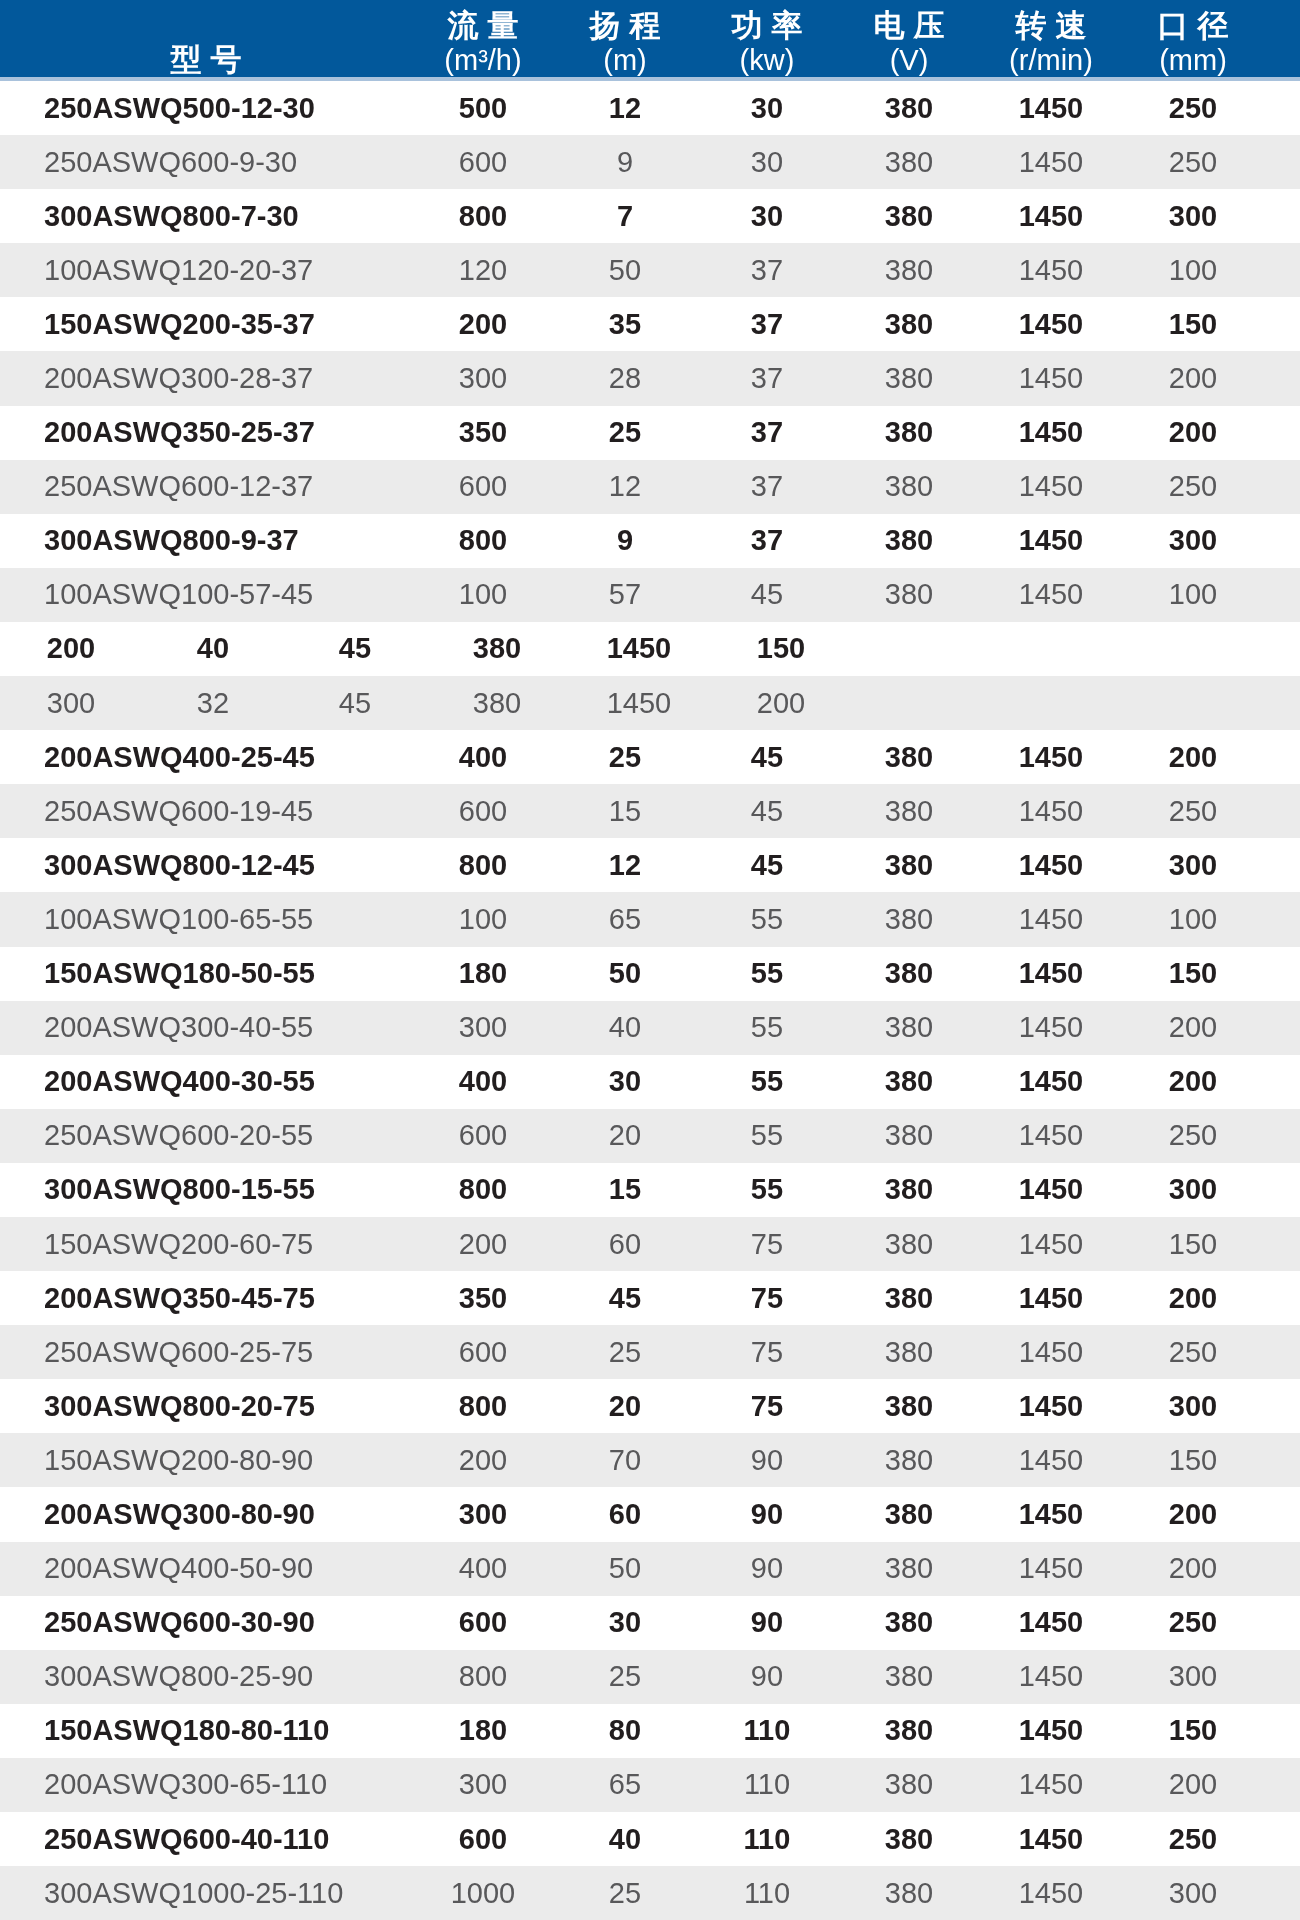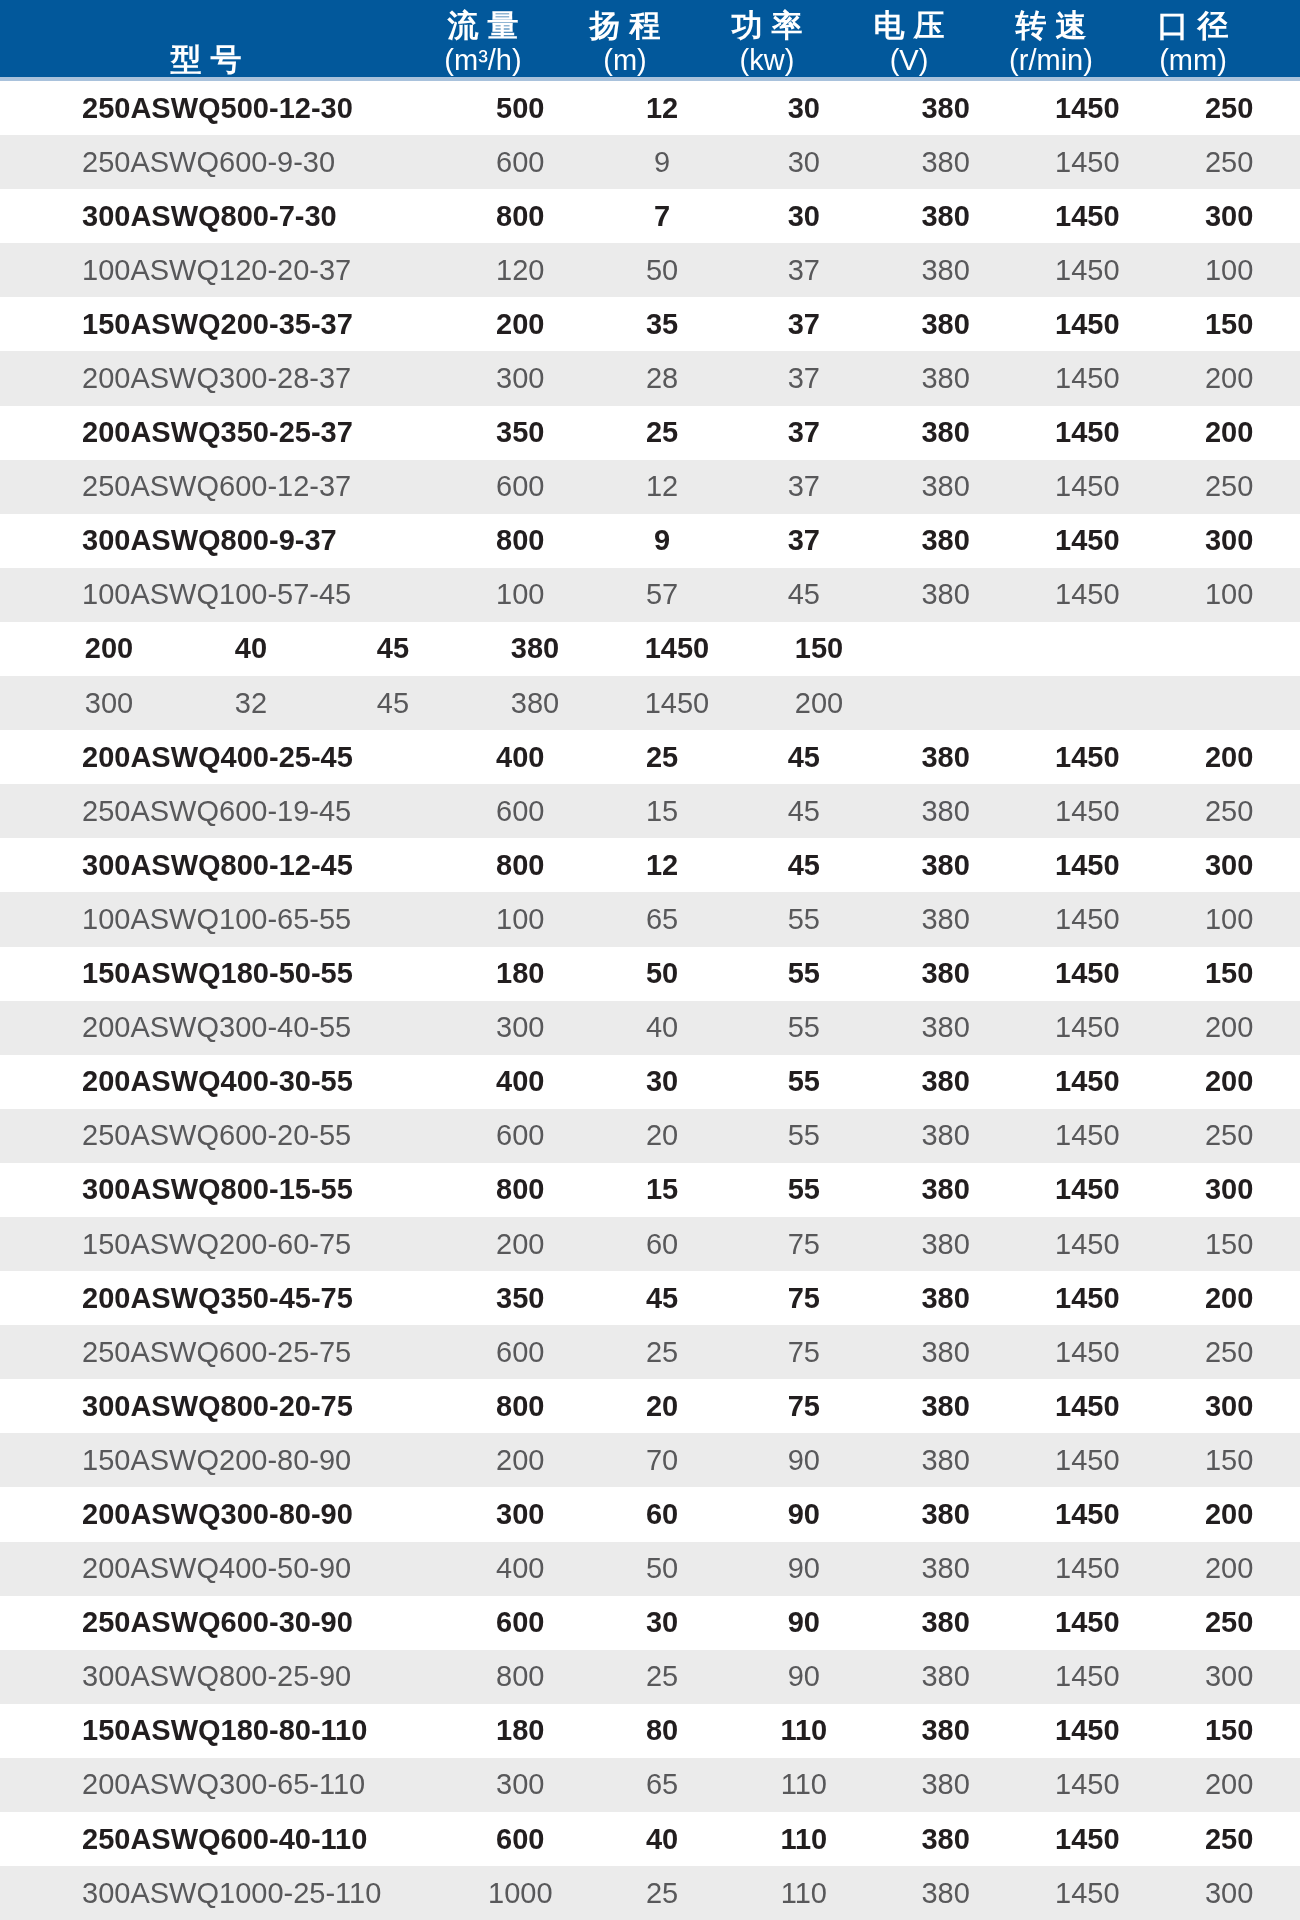--- a/index.html
+++ b/index.html
@@ -59,21 +59,20 @@
   
   .tbody {
     flex: 1 1 auto;
     display: flex;
     flex-direction: column;
   }
   .row {
     flex: 1 1 0;
     display: flex;
     align-items: center;
-    padding-left: 38px;
   }
   .row-strong {
     background: #ffffff;
     color: #221e1f;
     font-weight: 700;
   }
   .row-light {
     background: #ebebeb;
     color: #58585a;
     font-weight: 400;

